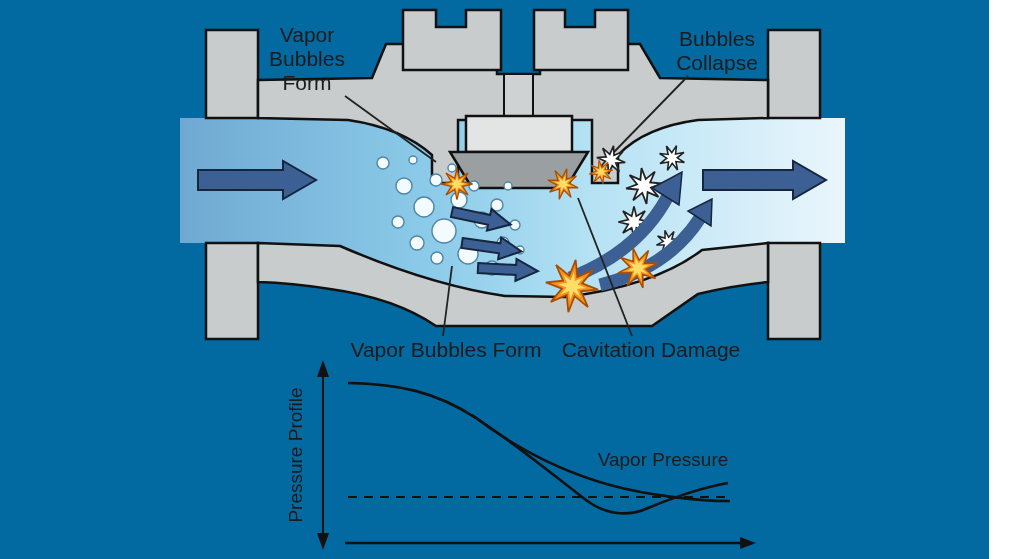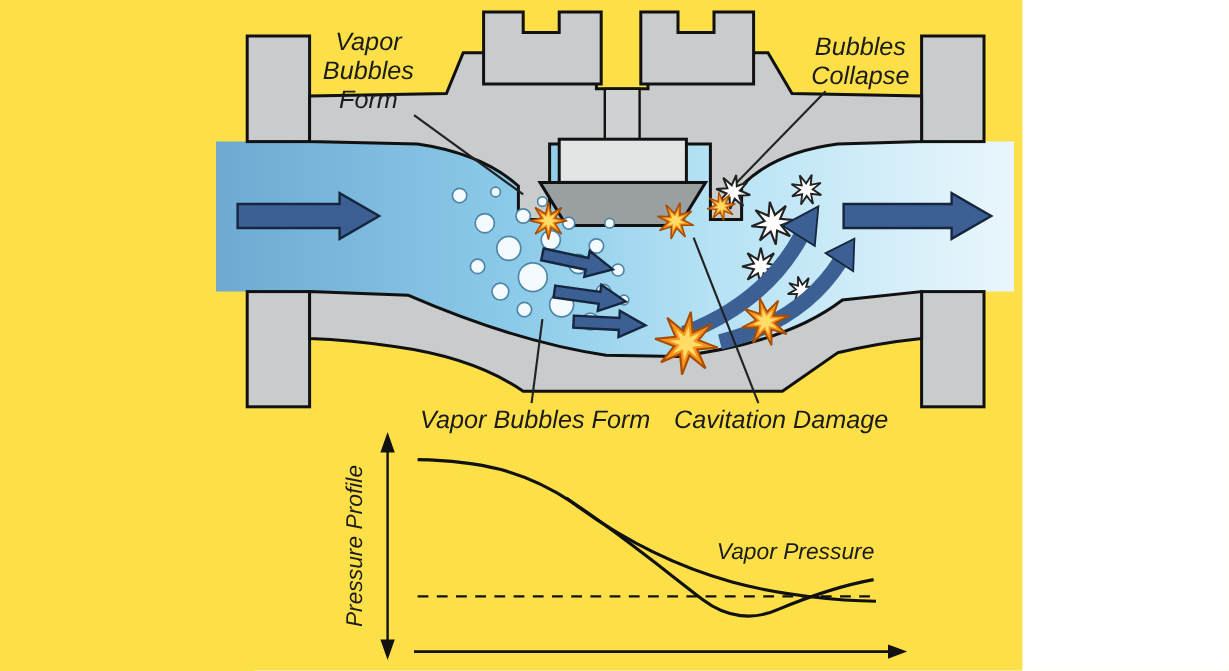--- a/index.html
+++ b/index.html
@@ -1,16 +1,16 @@
 <!DOCTYPE html>
 <html><head>
 <meta charset="utf-8">
 <style>
   html,body{margin:0;padding:0;background:#ffffff;}
-  #stage{position:relative;width:852px;height:559px;background:#fde047;overflow:hidden;font-style:italic;}
+  #stage{position:relative;width:989px;height:559px;background:#0369a1;overflow:hidden;}
   svg text{font-family:"Liberation Sans","DejaVu Sans",sans-serif;fill:#1b1b1b;}
   .lbl{font-size:21px;}
   .chartlbl{font-size:19px;}
 </style>
 </head>
 <body>
 
 <div id="stage">
 <svg width="1024" height="559" viewBox="0 0 1024 559">
   <defs>

